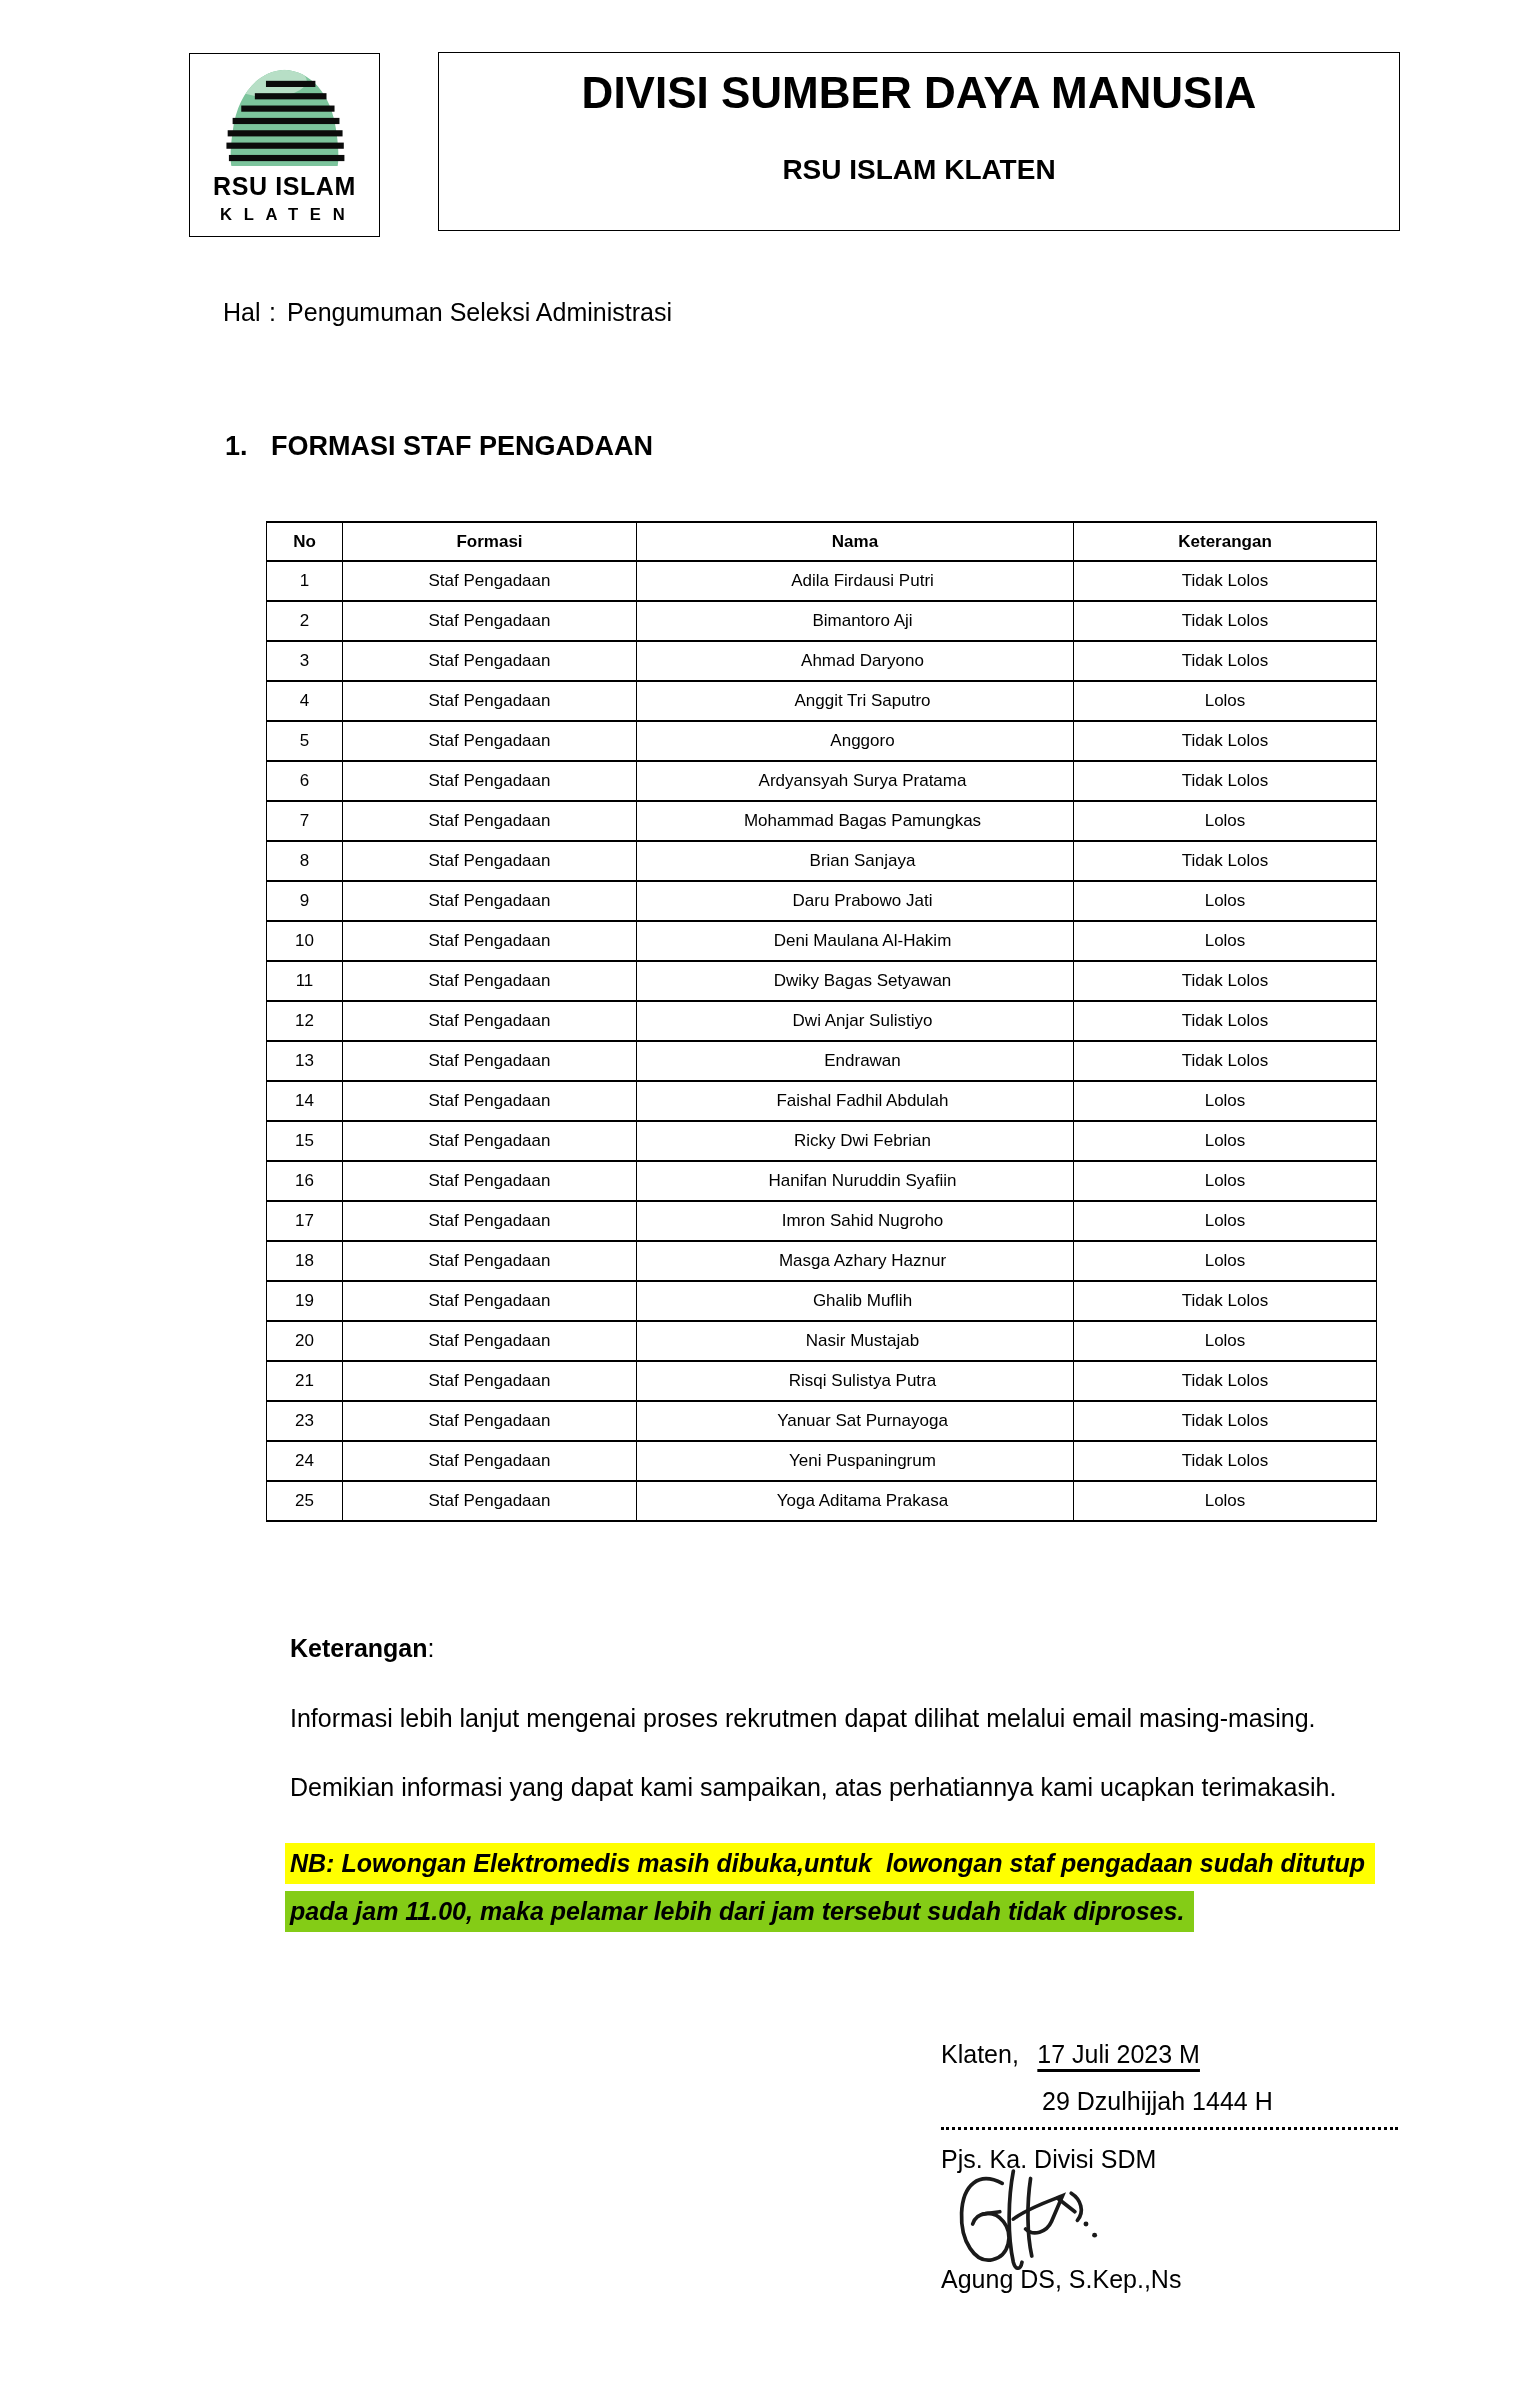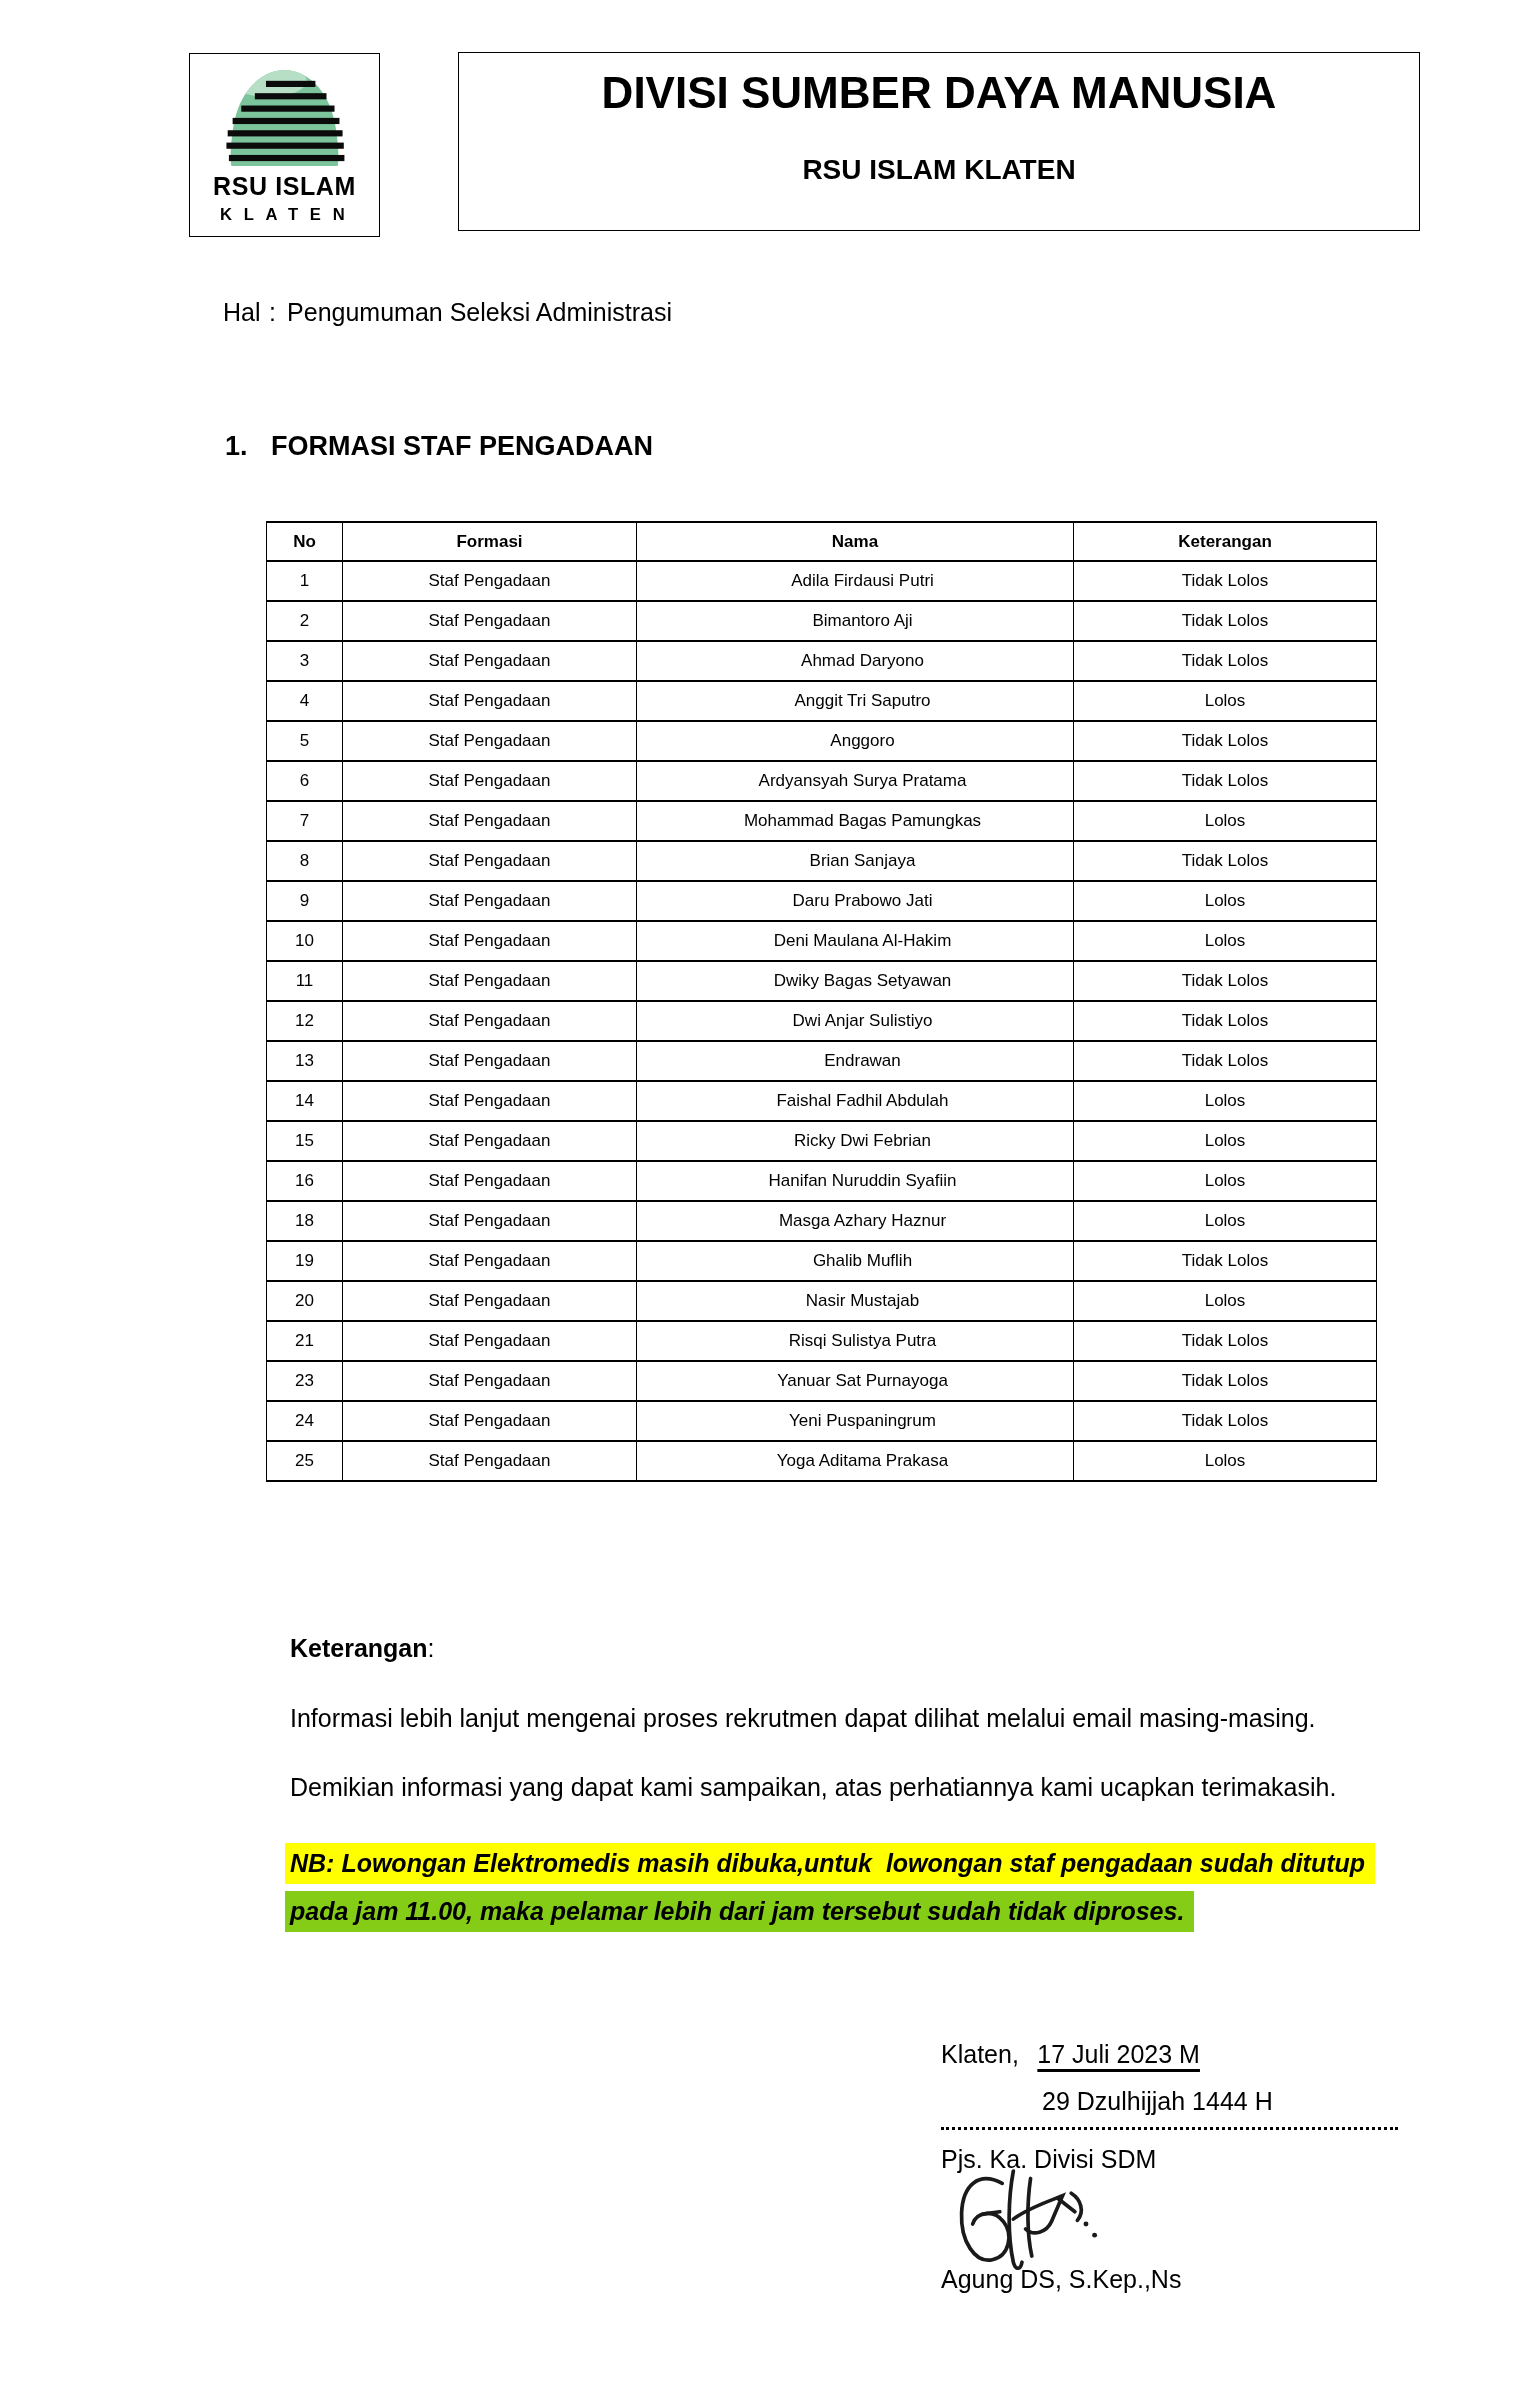--- a/index.html
+++ b/index.html
@@ -6,21 +6,21 @@
   body{width:1529px;height:2401px;background:#ffffff;position:relative;
        font-family:"Liberation Sans",sans-serif;color:#000;}
   .abs{position:absolute;}
 
   
   .logo-box{left:189px;top:53px;width:191px;height:184px;border:1.8px solid #000;
             box-sizing:border-box;text-align:center;}
   .logo-box svg{display:block;margin:12.3px auto 0 auto;}
   .logo-line1{font-size:25px;font-weight:bold;letter-spacing:0.6px;margin-top:1.2px;}
   .logo-line2{font-size:16.6px;font-weight:bold;letter-spacing:11.7px;margin-top:3.7px;padding-left:7.4px;}
-  .header-box{left:458px;top:52px;width:962px;height:179px;border:1.8px solid #000;
+  .header-box{left:438px;top:52px;width:962px;height:179px;border:1.8px solid #000;
               box-sizing:border-box;text-align:center;}
   .title1{font-size:44px;font-weight:bold;margin-top:15px;}
   .title2{font-size:28px;font-weight:bold;margin-top:36px;}
 
   
   .subject{left:223px;top:298px;font-size:25px;}
   .subject .lbl{margin-right:8.6px;}
   .subject .col{margin-right:11px;}
   .section-heading{left:225px;top:431px;font-size:27px;font-weight:bold;display:flex;}
   .section-heading .num{margin-right:23.4px;}
@@ -205,20 +205,26 @@
         <td class="nama">Ricky Dwi Febrian</td>
         <td class="ket">Lolos</td>
       </tr>
       <tr>
         <td class="no">16</td>
         <td class="formasi">Staf Pengadaan</td>
         <td class="nama">Hanifan Nuruddin Syafiin</td>
         <td class="ket">Lolos</td>
       </tr>
       <tr>
+        <td class="no">17</td>
+        <td class="formasi">Staf Pengadaan</td>
+        <td class="nama">Imron Sahid Nugroho</td>
+        <td class="ket">Lolos</td>
+      </tr>
+      <tr>
         <td class="no">18</td>
         <td class="formasi">Staf Pengadaan</td>
         <td class="nama">Masga Azhary Haznur</td>
         <td class="ket">Lolos</td>
       </tr>
       <tr>
         <td class="no">19</td>
         <td class="formasi">Staf Pengadaan</td>
         <td class="nama">Ghalib Muflih</td>
         <td class="ket">Tidak Lolos</td>

